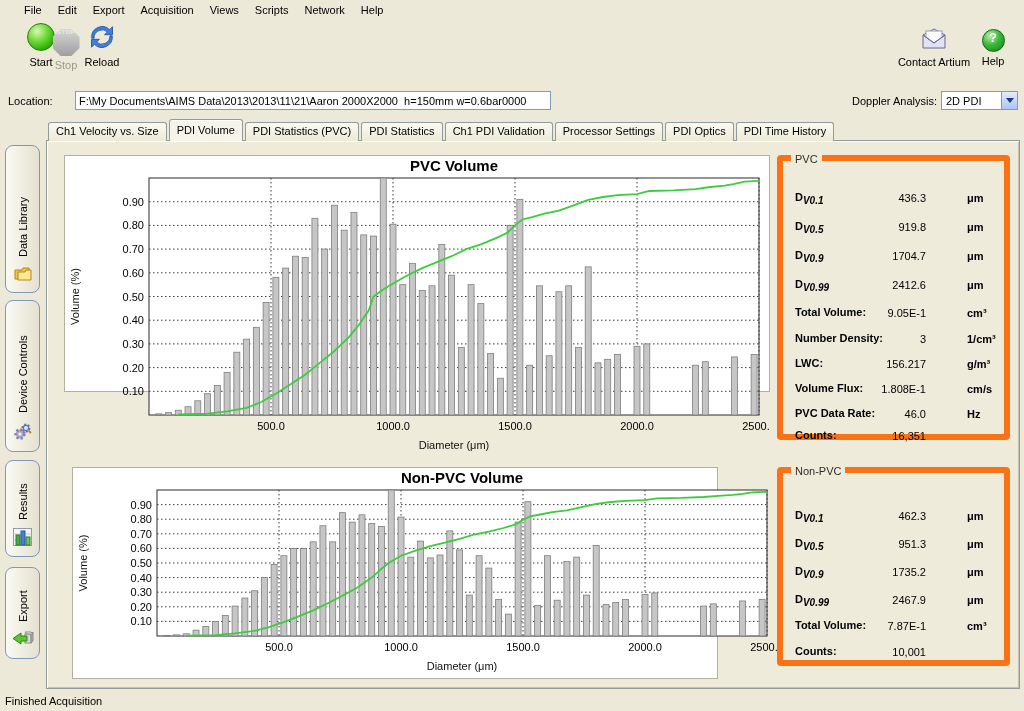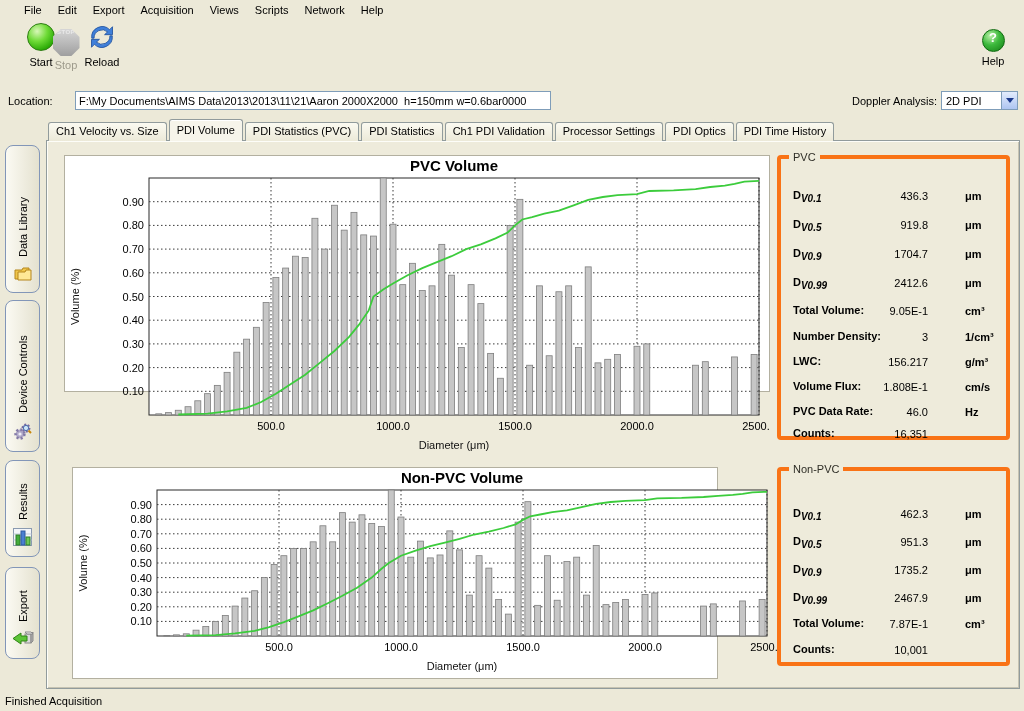--- a/index.html
+++ b/index.html
@@ -56,21 +56,21 @@
     box-shadow:inset 1px 1px 0 #fdfdf8, inset -1px -1px 0 #c6c3b2; }
   .tabs { position:absolute; left:48px; top:119px; height:22px; display:flex; align-items:flex-end; }
   .tab { border:1px solid #919b9c; border-bottom:none; border-radius:3px 3px 0 0;
     background:linear-gradient(#fbfaf1,#ece9d8); padding:2px 7px 2px 7px; margin-right:2px;
     height:19px; white-space:nowrap; cursor:pointer; }
   .tab.active { background:#f6f4ea; height:22px; padding-top:4px; position:relative; z-index:3;
     box-shadow:inset 0 1px 0 #fff; }
   
   .chart-card { position:absolute; background:#fff; border:1px solid #b3b0a0; }
   
-  .groupbox { position:absolute; border:4px solid #f97316; border-radius:4px;padding-left:48px; }
+  .groupbox { position:absolute; border:6px solid #f97316; border-radius:4px;padding-left:48px; }
   .groupbox-label { position:absolute; top:-8px; left:8px; background:#eeebdb; padding:0 4px; color:#2f2e27; }
   .stat-row { position:absolute; left:12px; right:10px; height:16px; }
   .stat-label { position:absolute; left:0; top:0; font-weight:bold; }
   .stat-label sub { font-size:10px; font-weight:bold;font-style:italic; }
   .stat-value { position:absolute; right:68px; top:1px; width:90px; text-align:right; }
   .stat-unit { position:absolute; left:172px; top:1px; font-weight:bold;text-align:right; }
   
   .statusbar { position:absolute; left:0; top:690px; width:1024px; height:21px;
     background:#ece9d8; display:flex; align-items:center; padding-left:5px; }
   svg text { font-family:"Liberation Sans",sans-serif; }
@@ -99,20 +99,31 @@
     <span class="tlabel disabled-label">Stop</span>
   </div>
   <div class="tool" style="left:73px;top:4px;">
     <span class="ticon">
       <svg width="28" height="28" viewBox="0 0 24 24">
         <path d="M5.2 13a7 7 0 0 1 11.6-5.4L14.2 10H21V3.2l-2.5 2.5A9 9 0 0 0 3.2 13h2z" fill="#3f7fd9" stroke="#1c4f9c" stroke-width="0.7"></path>
         <path d="M18.8 11a7 7 0 0 1-11.6 5.4L9.8 14H3v6.8l2.5-2.5A9 9 0 0 0 20.8 11h-2z" fill="#3f7fd9" stroke="#1c4f9c" stroke-width="0.7"></path>
       </svg>
     </span>
     <span class="tlabel">Reload</span>
+  </div>
+  <div class="tool" style="left:896px;top:8px;width:76px;">
+    <span class="ticon">
+      <svg width="32" height="24" viewBox="0 0 32 24">
+        <path d="M5 8l11-6 11 6-11 8z" fill="#f2f2fb" stroke="#6b6b8f"></path>
+        <rect x="8" y="4" width="16" height="12" fill="#fcfcff" stroke="#9a9ab4"></rect>
+        <path d="M5 8v13h22V8l-11 8z" fill="#dfe3f5" stroke="#6b6b8f"></path>
+        <path d="M5 8l11 8 11-8" fill="none" stroke="#6b6b8f"></path>
+      </svg>
+    </span>
+    <span class="tlabel">Contact Artium</span>
   </div>
   <div class="tool" style="left:965px;top:10px;width:56px;">
     <span class="ticon help-sphere">?</span>
     <span class="tlabel">Help</span>
   </div>
 </div>
 
 <span class="loc-label">Location:</span>
 <input class="loc-field" readonly="" value="F:\My Documents\AIMS Data\2013\2013\11\21\Aaron 2000X2000  h=150mm w=0.6bar0000" style="">
 <span class="doppler-label">Doppler Analysis:</span>

